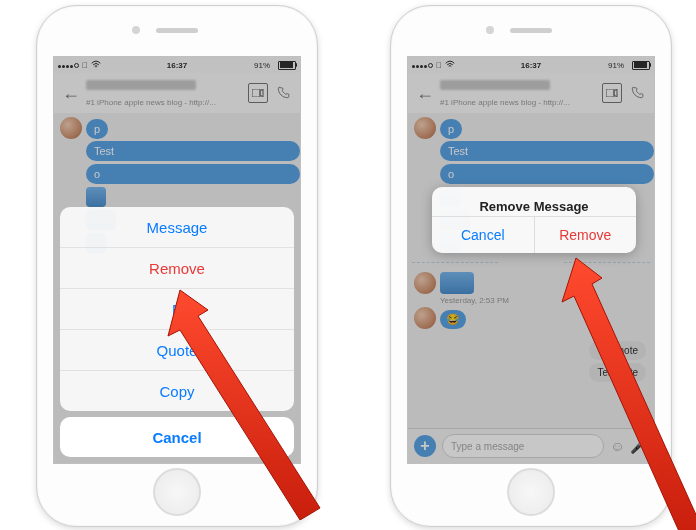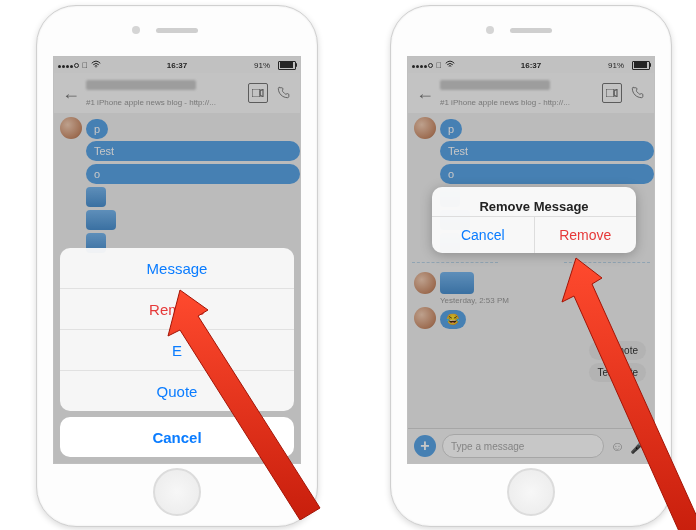--- a/index.html
+++ b/index.html
@@ -256,20 +256,21 @@
       </div>
     </div>
 
     <div class="dim"></div>
     <div class="sheet">
       <div class="sheet-group">
         <div class="sheet-item">Message</div>
         <div class="sheet-item destructive">Remove</div>
         <div class="sheet-item">E</div>
         <div class="sheet-item">Quote</div>
+        <div class="sheet-item">Copy</div>
       </div>
       <div class="sheet-cancel">Cancel</div>
     </div>
   </div>
 </div>
 
 <div class="phone phone-right">
   <div class="camera"></div>
   <div class="speaker"></div>
   <div class="home"></div>

